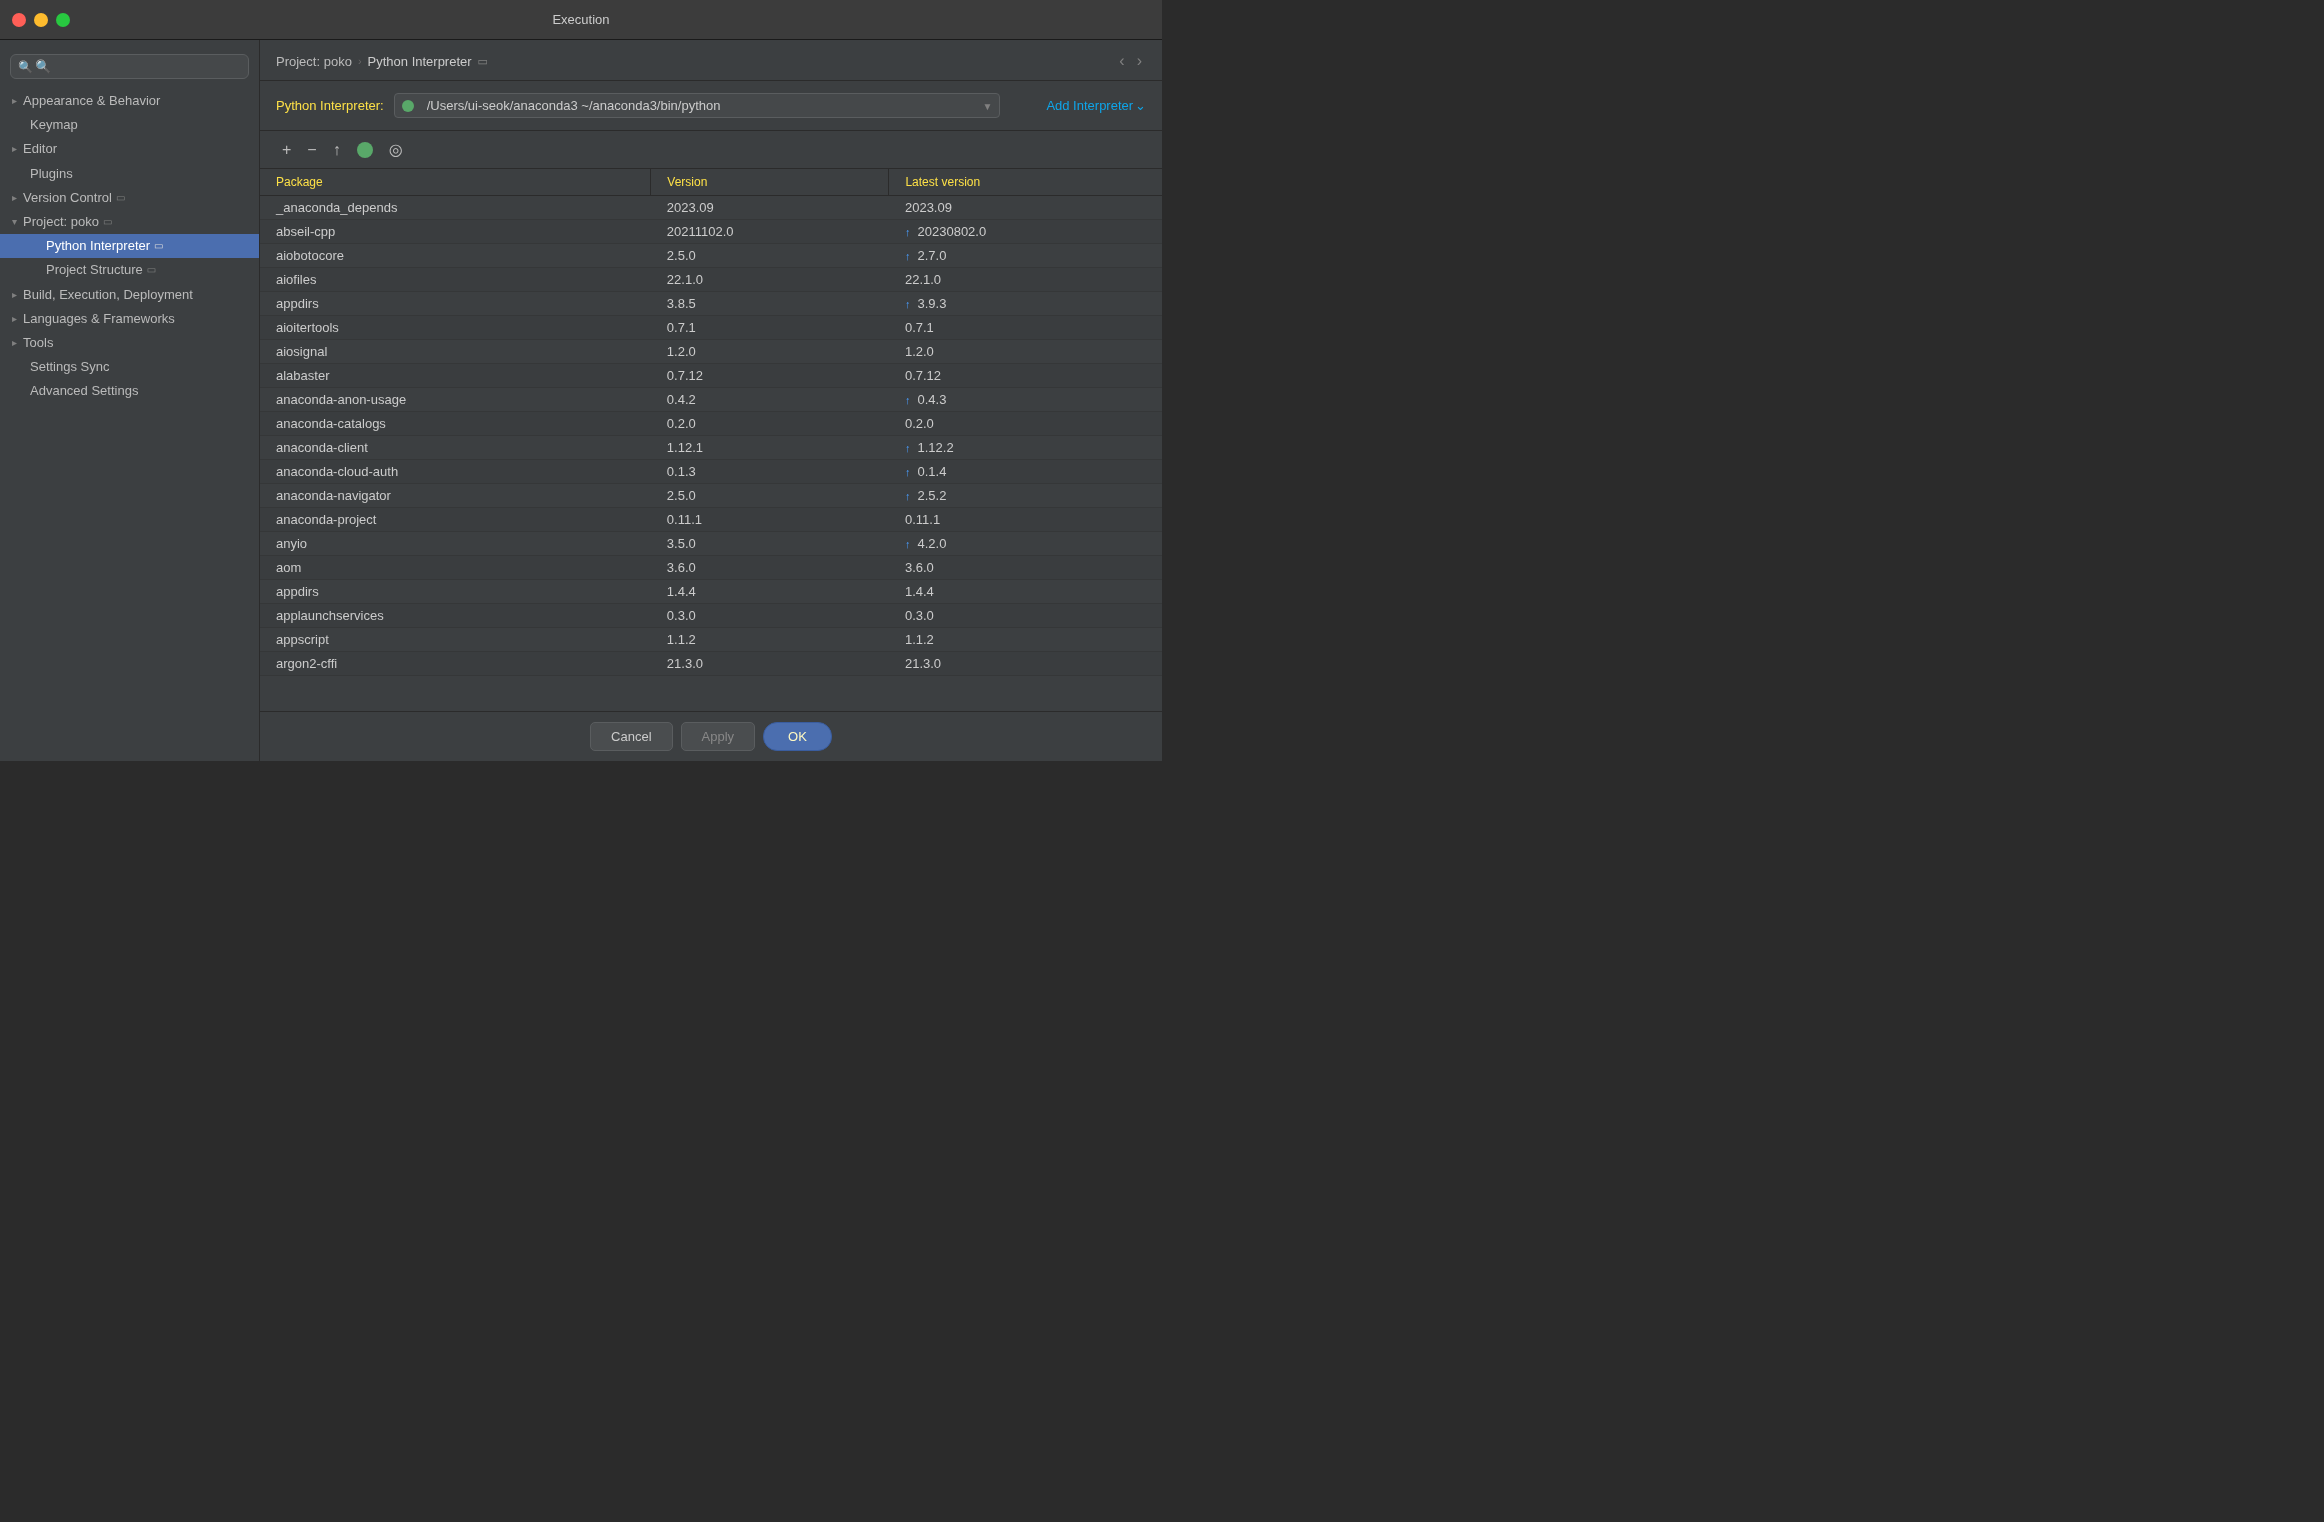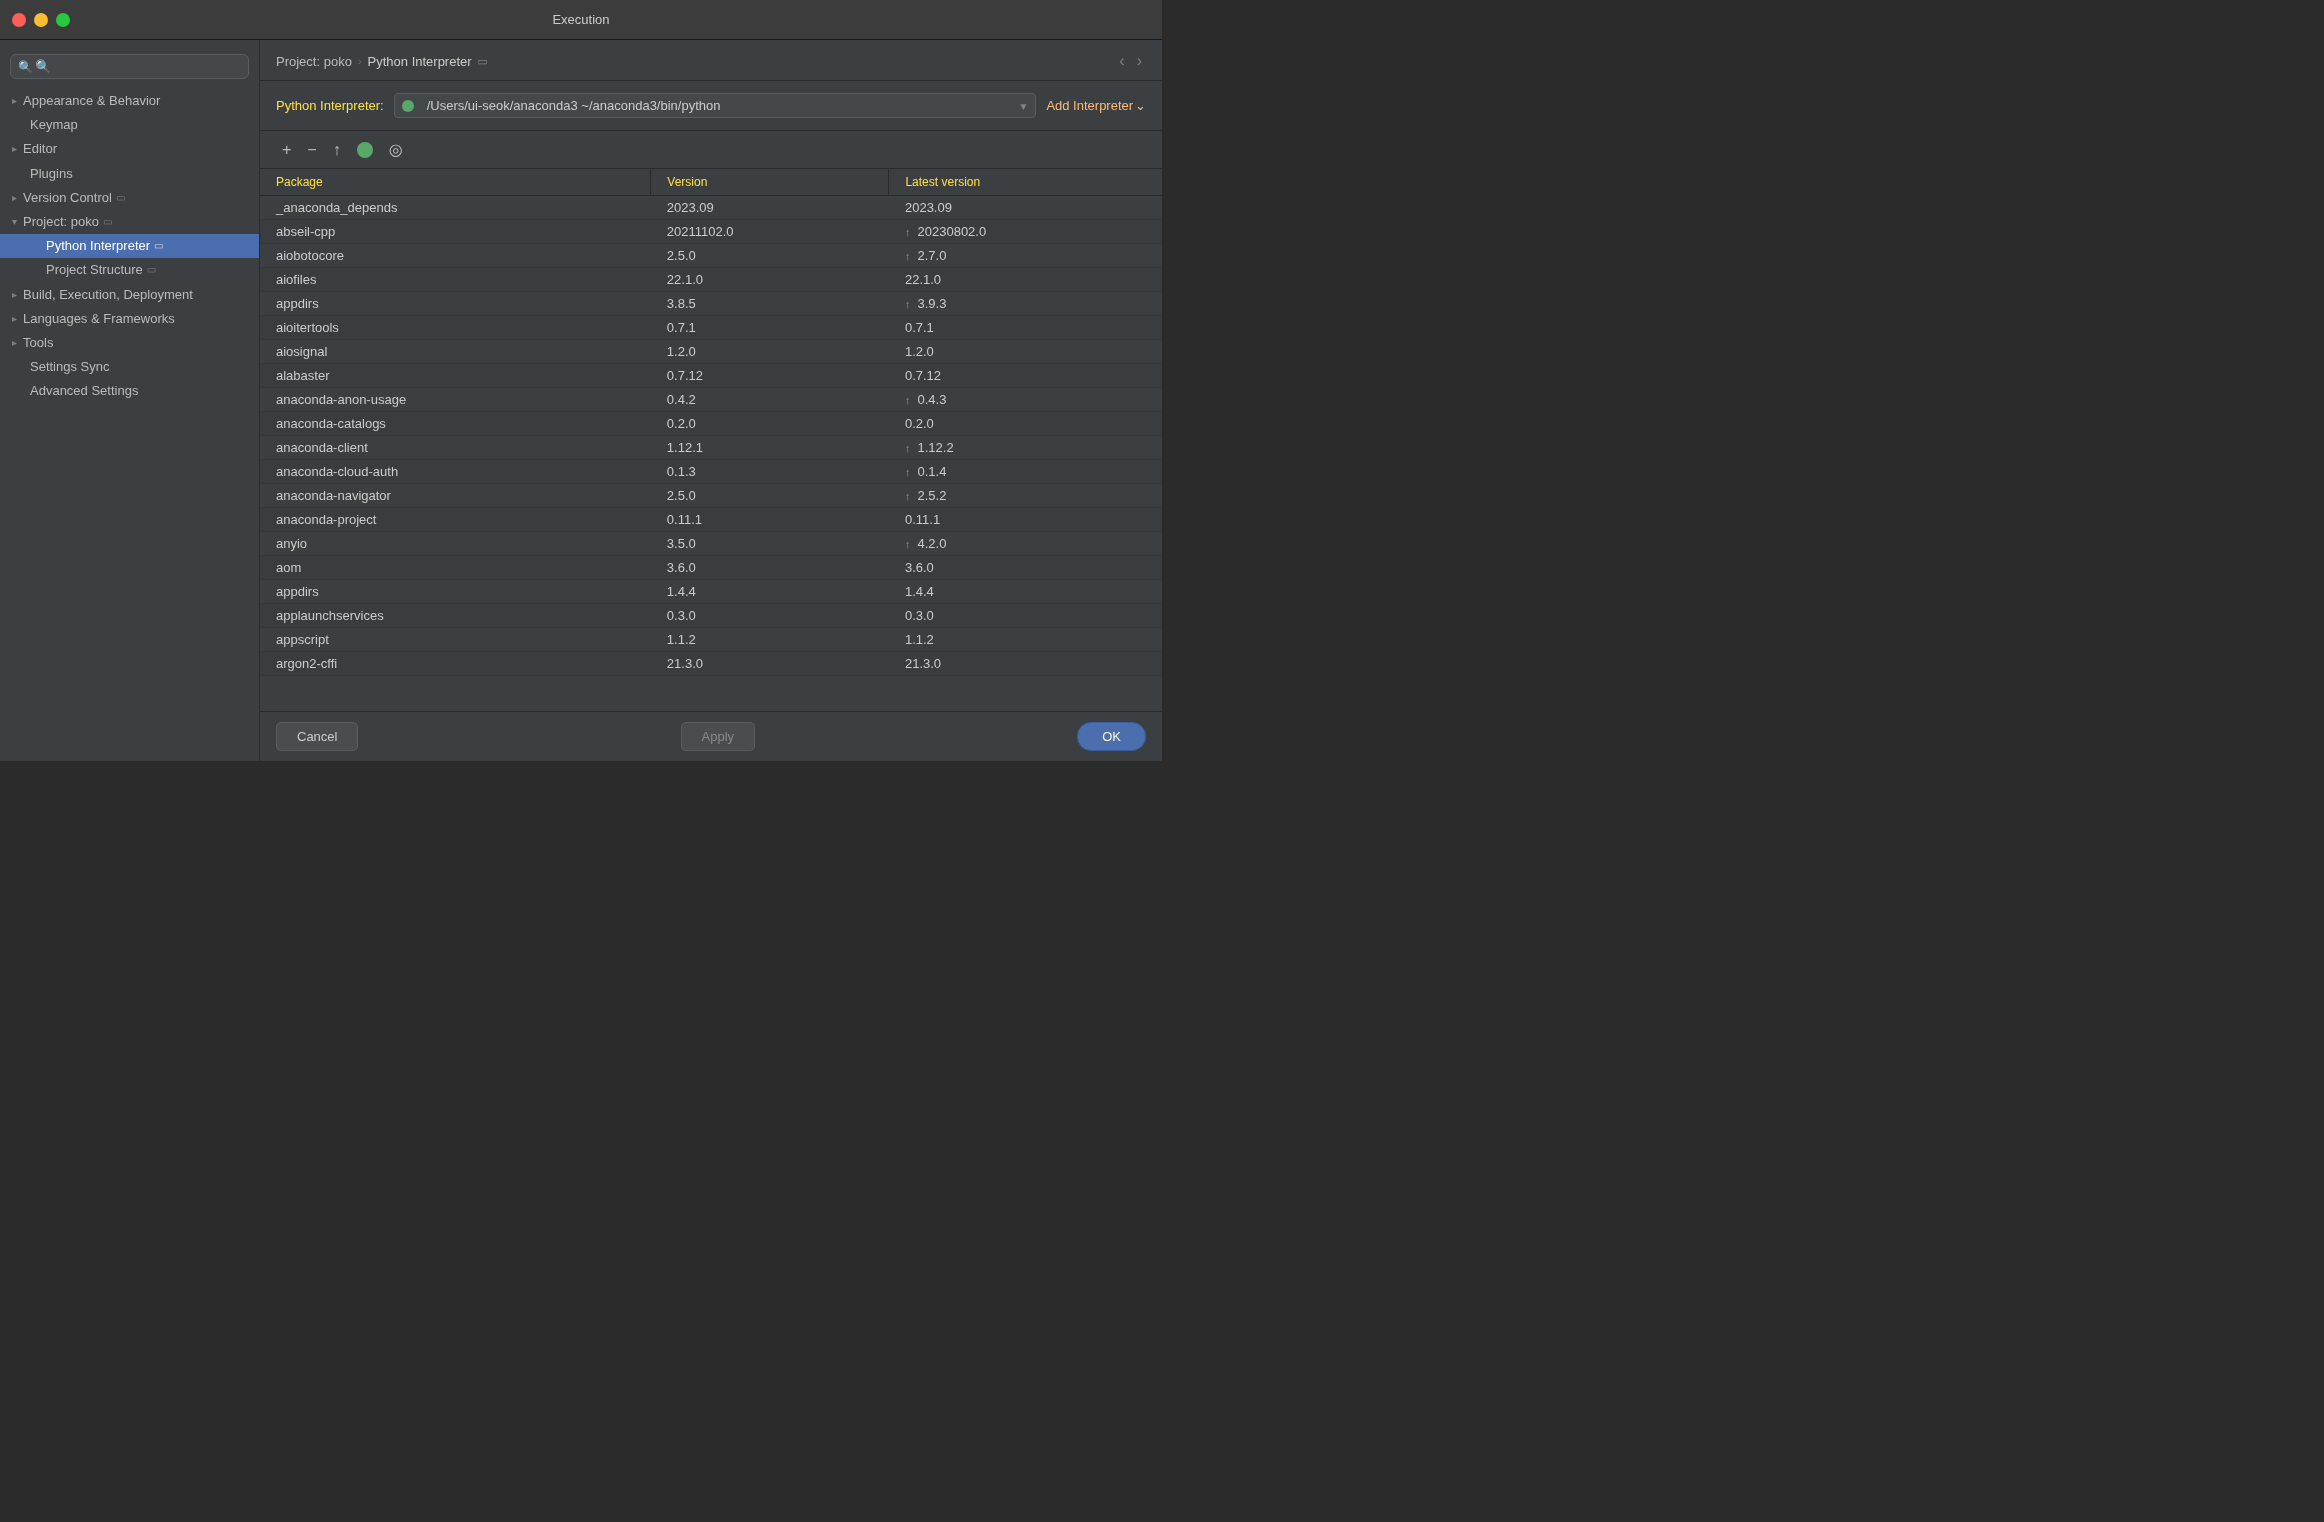--- a/index.html
+++ b/index.html
@@ -210,27 +210,28 @@
       right: 8px;
       top: 50%;
       transform: translateY(-50%);
       color: #808080;
       font-size: 10px;
       pointer-events: none;
     }
     .add-interpreter-btn {
       background: none;
       border: none;
-      color: #fdba74;
+      color: #0ea5e9;
       cursor: pointer;
       font-size: 13px;
       white-space: nowrap;
       display: flex;
       align-items: center;
       gap: 2px;
+      margin-left: 36px;
     }
 
     
     .pkg-toolbar {
       padding: 6px 16px;
       display: flex;
       align-items: center;
       gap: 4px;
       border-bottom: 1px solid #2b2b2b;
     }
@@ -286,22 +287,22 @@
     .upgrade-icon {
       color: #4a9eff;
       margin-right: 4px;
       font-size: 11px;
     }
 
     
     .settings-footer {
       padding: 10px 16px;
       display: flex;
-      justify-content: space-between;
-      gap: 20px;
+      justify-content: center;
+      gap: 8px;
       border-top: 1px solid #2b2b2b;
       background: #3c3f41;
     }
     .btn-cancel {
       background: #4a4d4f;
       border: 1px solid #5a5d5f;
       color: #cccccc;
       padding: 6px 20px;
       border-radius: 5px;
       cursor: pointer;

